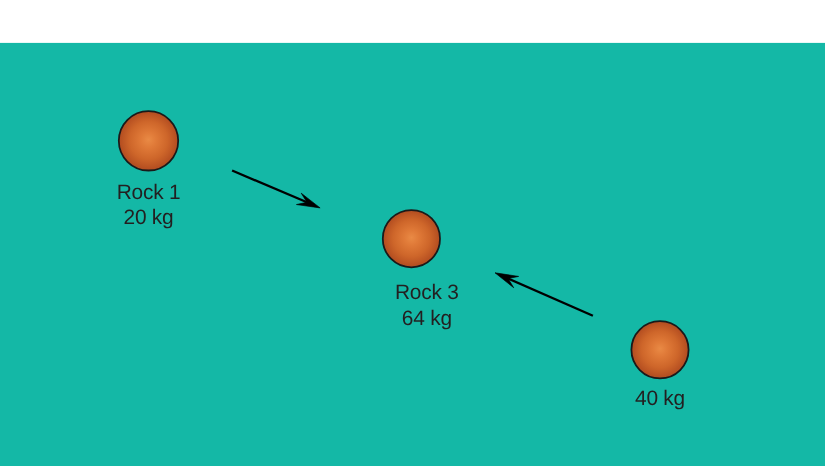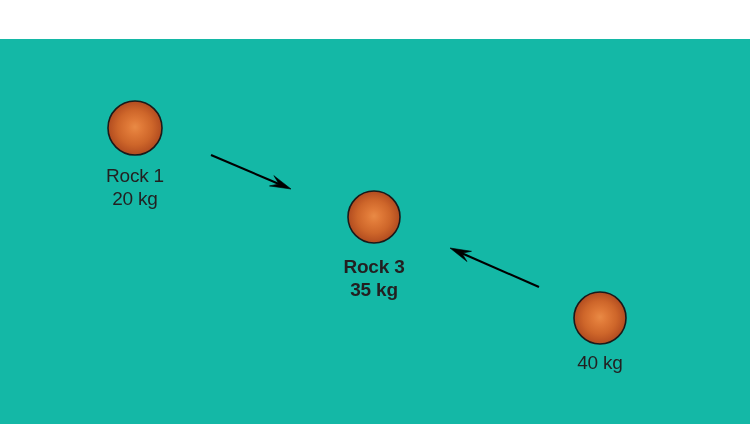--- a/index.html
+++ b/index.html
@@ -78,22 +78,22 @@
       <line x1="539" y1="248" x2="461.9069727826714" y2="214.21766223060882" stroke="#000000" stroke-width="2.1" stroke-linecap="butt"></line>
       <path d="M 450.00 209.00 L 471.48 212.30 L 461.91 214.22 L 466.99 222.56 Z" fill="#000000" stroke="#000000" stroke-width="0.6" stroke-linejoin="miter"></path>
     </g>
   </svg>
 
   <div class="rock-label" id="label-rock1" style="left: 75px; color: rgb(35, 31, 32);">
     <span class="name-line">Rock 1</span>
     <span class="mass-line">20 kg</span>
   </div>
 
-  <div class="rock-label" id="label-rock3" style="left: 314px; color: rgb(35, 31, 32); font-weight: bold;">
+  <div class="rock-label" id="label-rock3" style="left: 328px; color: rgb(35, 31, 32);">
     <span class="name-line">Rock 3</span>
-    <span class="mass-line">35 kg</span>
+    <span class="mass-line">64 kg</span>
   </div>
 
   <div class="rock-label" id="label-rock2" style="left: 540px; color: rgb(35, 31, 32);">
     <span class="mass-line">40 kg</span>
   </div>
 
 </div>
 
 </body></html>

